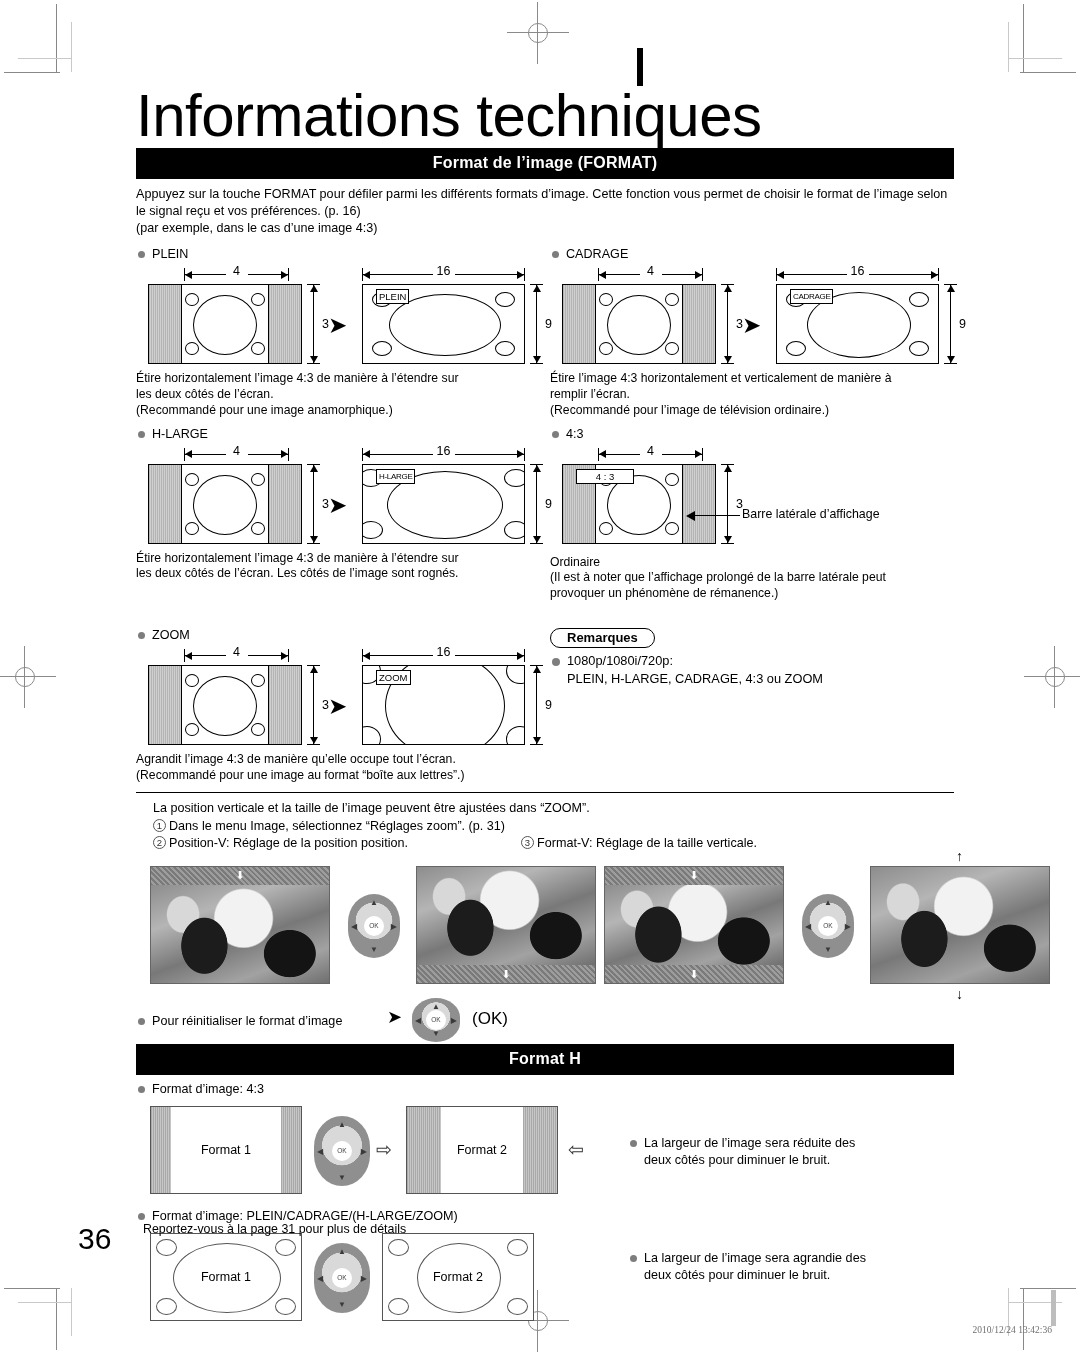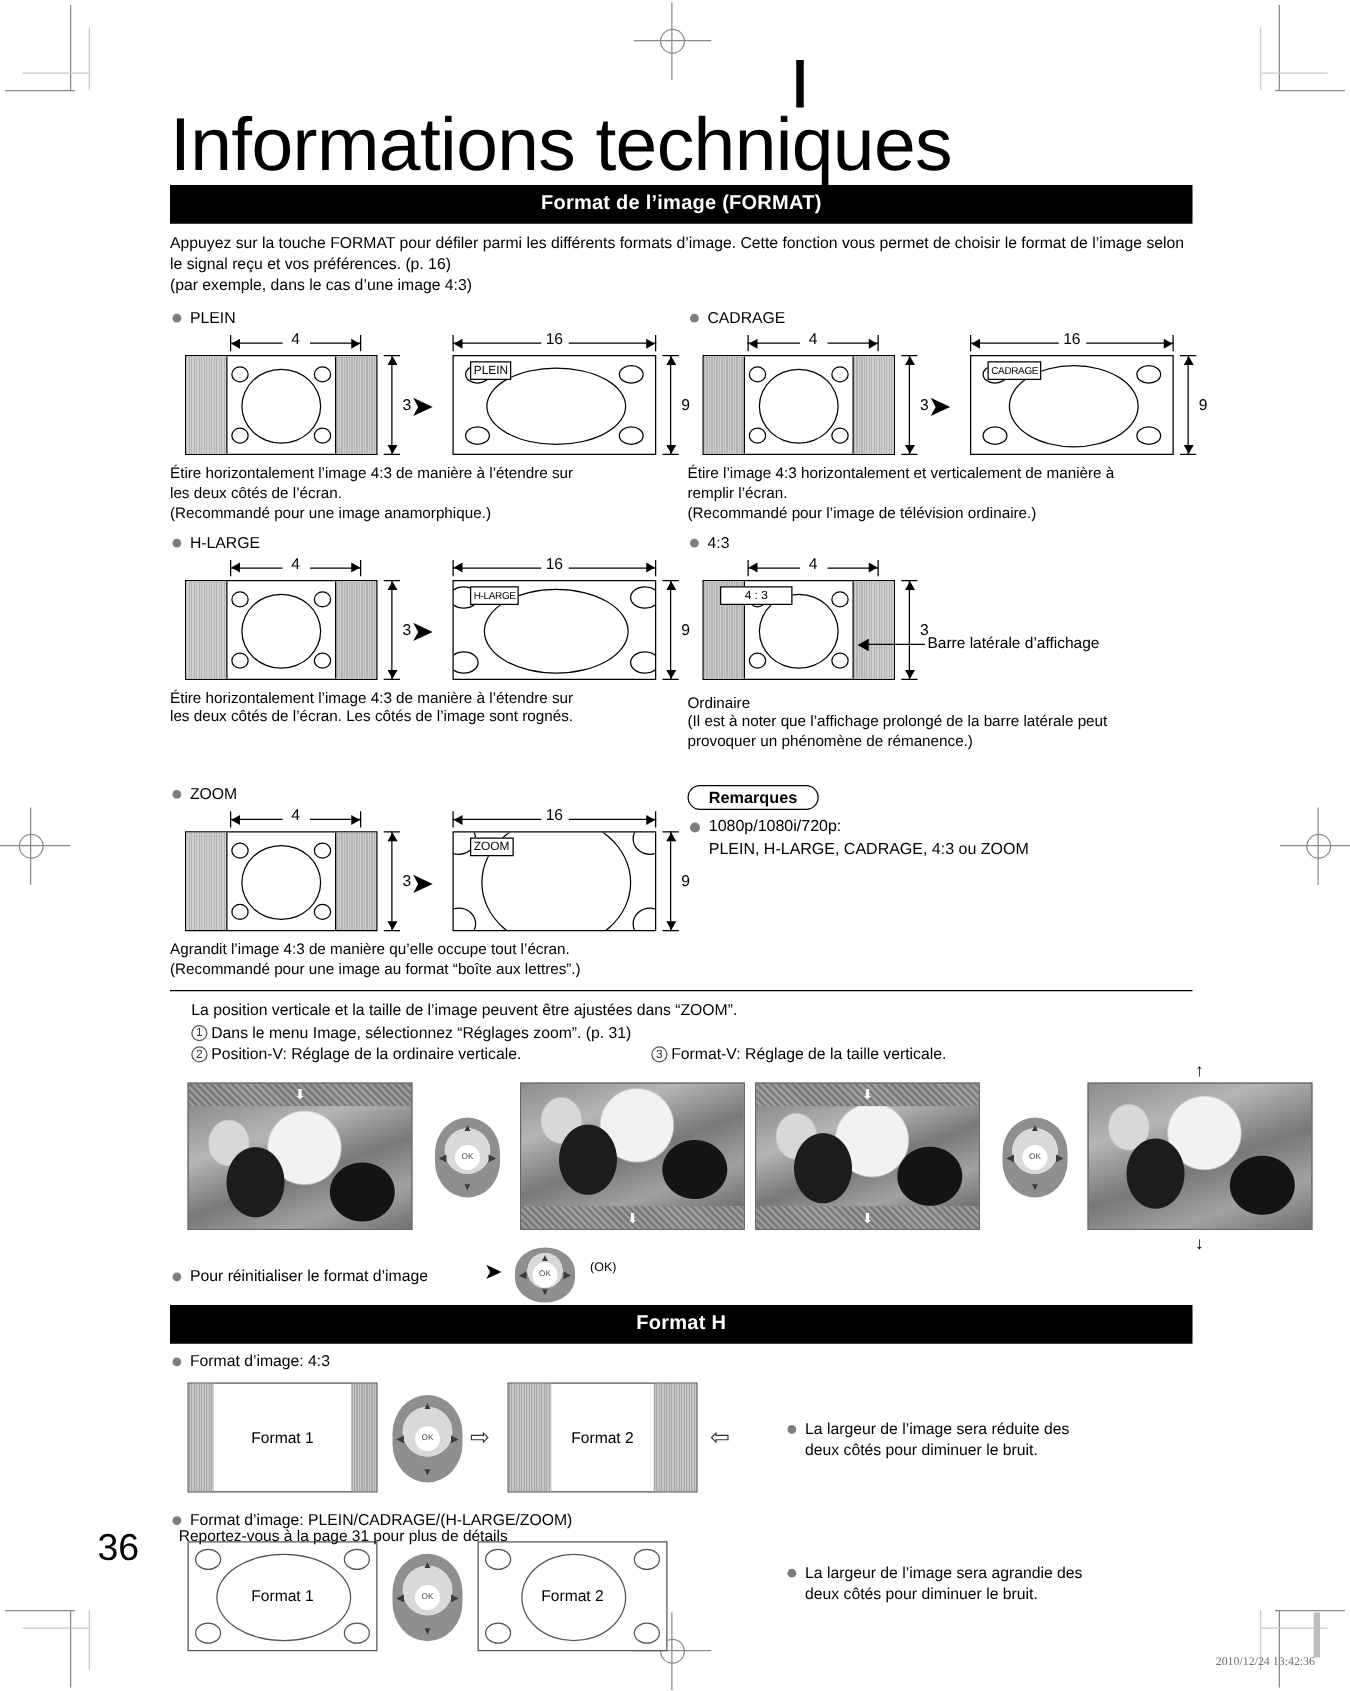--- a/index.html
+++ b/index.html
@@ -558,21 +558,21 @@
     </div>
 
     <hr class="rule">
 
     <div>
       <div class="zsub">La position verticale et la taille de l’image peuvent être ajustées dans “ZOOM”.</div>
       <div class="zsub">
         <span class="circnum">1</span><span>Dans le menu Image, sélectionnez “Réglages zoom”. (p. 31)</span>
       </div>
       <div class="zsub" style="position:relative; height:19px;">
-        <span class="circnum">2</span><span>Position-V: Réglage de la ordinaire verticale.</span>
+        <span class="circnum">2</span><span>Position-V: Réglage de la position position.</span>
         <span style="position:absolute; left:385px; top:0;">
           <span class="circnum">3</span><span>Format-V: Réglage de la taille verticale.</span>
         </span>
       </div>
     </div>
 
     <div class="photorow">
 
       <div class="photo" style="left:14px; top:8px;">
         <div class="ph-bar" style="top:0;"></div>
@@ -619,21 +619,21 @@
       <div class="bul" style="position:absolute; left:0; top:10px; width:260px;">Pour réinitialiser le format d’image</div>
       <div class="bigarrow" style="left:251px; top:10px; font-size:18px;">➤</div>
       <div class="dpad" style="left:276px; top:0; width:48px; height:44px;">
         <div class="ring"></div>
         <div class="ar u">▲</div>
         <div class="ar d">▼</div>
         <div class="ar l">◀</div>
         <div class="ar r">▶</div>
         <div class="okc">OK</div>
       </div>
-      <div style="position:absolute; left:336px; top:11px; font-size:10px;">(<span>OK</span>)</div>
+      <div style="position:absolute; left:336px; top:11px; font-size:17px;">(<span>OK</span>)</div>
     </div>
 
     <div class="sectionbar" style="margin-top:2px;">Format H</div>
 
     <div>
       <div class="bul" style="margin-top:6px;">Format d’image: 4:3</div>
       <div class="fhrow">
         <div class="fhbox" style="left:14px; top:4px; width:152px; height:88px;">
           <div class="fh-side" style="left:0;"></div>
           <div class="fh-side" style="right:0;"></div>

